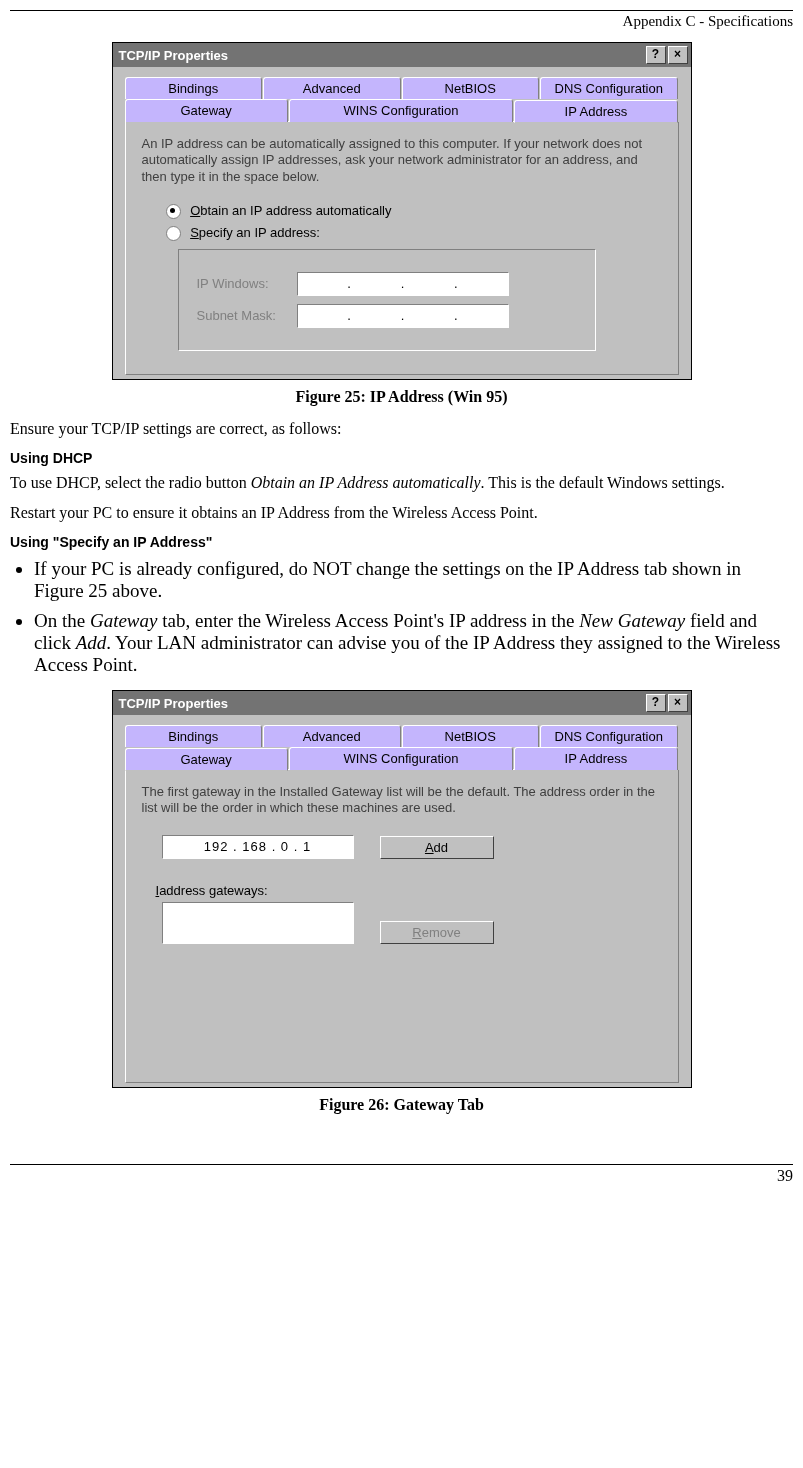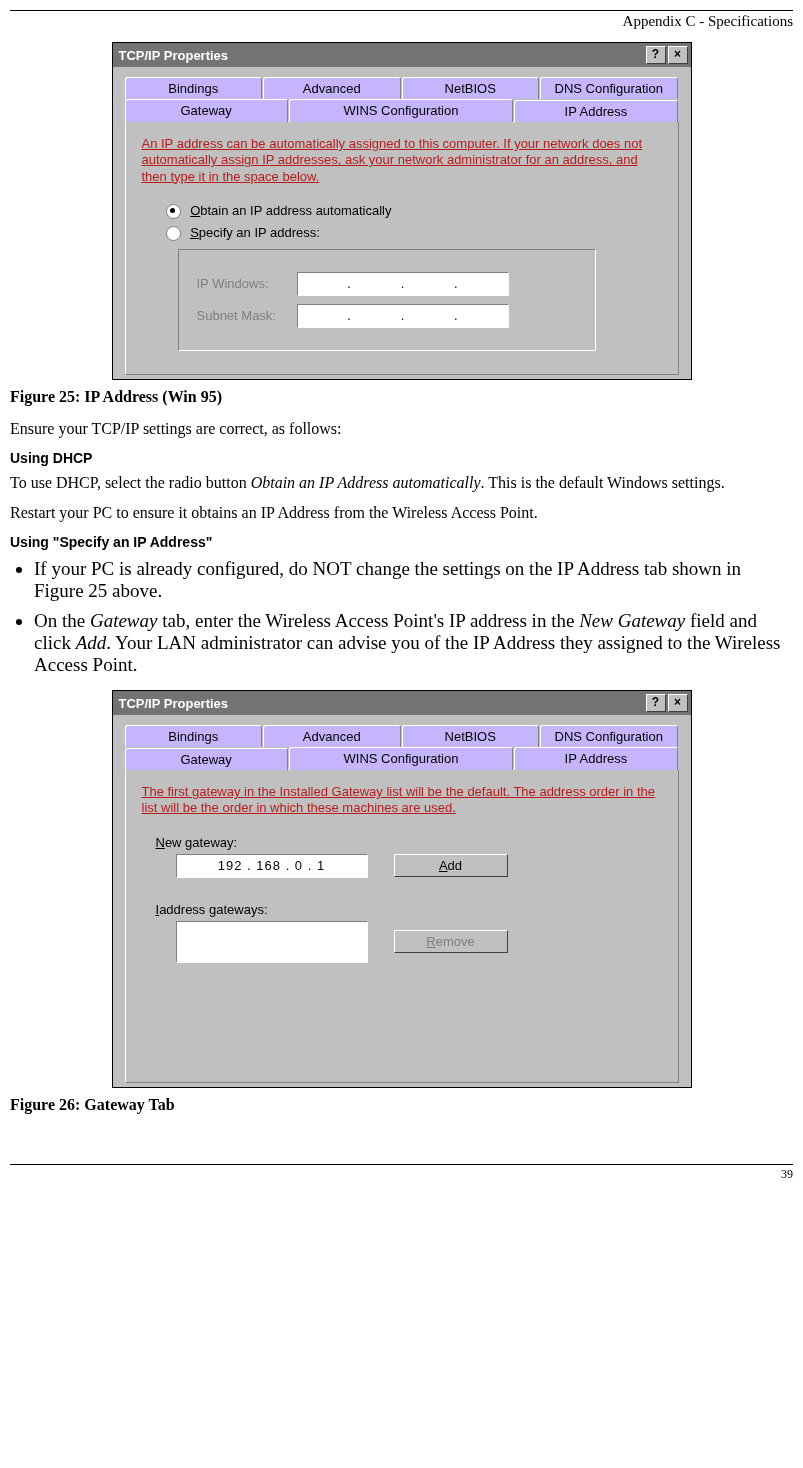--- a/index.html
+++ b/index.html
@@ -78,24 +78,23 @@
   .tabpanel {
     border-top: 1px solid #fff;
     border-left: 1px solid #fff;
     border-right: 1px solid #808080;
     border-bottom: 1px solid #808080;
     padding: 14px 16px 18px 16px;
     margin-top: -1px;
     min-height: 220px;
   }
   .help-text {
-    color: #b91c1c;
+    color: #404040;
     margin-bottom: 18px;
     line-height: 1.25;
-    text-decoration: underline;
   }
   .radio-row { margin: 6px 0 6px 24px; }
   .radio {
     display: inline-block;
     width: 13px; height: 13px;
     border: 1px solid #808080;
     border-radius: 50%;
     background: #fff;
     vertical-align: middle;
     margin-right: 6px;
@@ -127,38 +126,38 @@
     border-left:1px solid #808080;
     border-right:1px solid #fff;
     border-bottom:1px solid #fff;
     background:#fff;
     width: 210px; height: 22px;
     align-items: center;
   }
   .ip-input .seg { flex:1; text-align:center; }
   .ip-input .dot { color:#000; }
   .caption {
-    text-align: left;
+    text-align: center;
     font-weight: bold;
     font-family: "Times New Roman", serif;
     font-size: 16px;
     margin: 6px 0 14px 0;
   }
   .body-p { margin: 0 0 12px 0; font-size: 16px; }
   h3.sans {
     font-family: Arial, sans-serif;
     font-weight: bold;
     font-size: 14px;
     margin: 8px 0 8px 0;
   }
   ul.doc { margin: 0 0 14px 0; padding-left: 24px; }
   ul.doc li { margin-bottom: 8px; font-size: 19px; }
   em { font-style: italic; }
   .field-label-small { font-size:13px; margin: 8px 0 4px 14px; }
-  .gateway-row { display:flex; align-items:center; gap: 26px; margin-left:14px; margin-top:2px;padding-left:20px;}
+  .gateway-row { display:flex; align-items:flex-end; gap: 26px; margin-top:2px;padding-left:20px;}
   .ip-filled { letter-spacing: 1px; }
   .btn {
     border-top:1px solid #fff;
     border-left:1px solid #fff;
     border-right:1px solid #404040;
     border-bottom:1px solid #404040;
     background:#c0c0c0;
     padding: 3px 26px;
     font-family: "MS Sans Serif", Arial, sans-serif;
     font-size: 13px;
@@ -169,21 +168,21 @@
   .installed-box {
     border-top:1px solid #808080;
     border-left:1px solid #808080;
     border-right:1px solid #fff;
     border-bottom:1px solid #fff;
     background:#fff;
     width:190px; height:40px;
     margin-left:14px;
   }
   .footer-line { border-top: 1px solid #000; margin-top: 50px; }
-  .page-num { text-align: right; font-size: 12px; margin-top: 2px; }
+  .page-num { text-align: right; font-size: 16px; margin-top: 2px; }
   .tabpanel2 { min-height: 280px; }
 </style>
 </head>
 <body>
 
 <div class="header-line"></div>
 <div class="header-text">Appendix C - Specifications</div>
 
 <div class="dialog dialog1">
   <div class="titlebar">
@@ -282,23 +281,20 @@
       <div class="tab">DNS Configuration</div>
     </div>
     <div class="tabrow">
       <div class="tab active">Gateway</div>
       <div class="tab" style="flex:1.4">WINS Configuration</div>
       <div class="tab">IP Address</div>
     </div>
     <div class="tabpanel tabpanel2">
       <div class="help-text">The first gateway in the Installed Gateway list will be the default. The address order in the list will be the order in which these machines are used.</div>
 
-      <div class="field-label-small">
-        <span class="u">N</span><span>ew gateway:</span>
-      </div>
       <div class="gateway-row">
         <div class="ip-input" style="width:190px;">
           <span class="seg ip-filled" style="flex:auto;padding:0 6px;">192 . 168 .   0  .   1</span>
         </div>
         <div class="btn">
           <span class="u">A</span><span>dd</span>
         </div>
       </div>
 
       <div class="field-label-small" style="margin-top:24px;">

